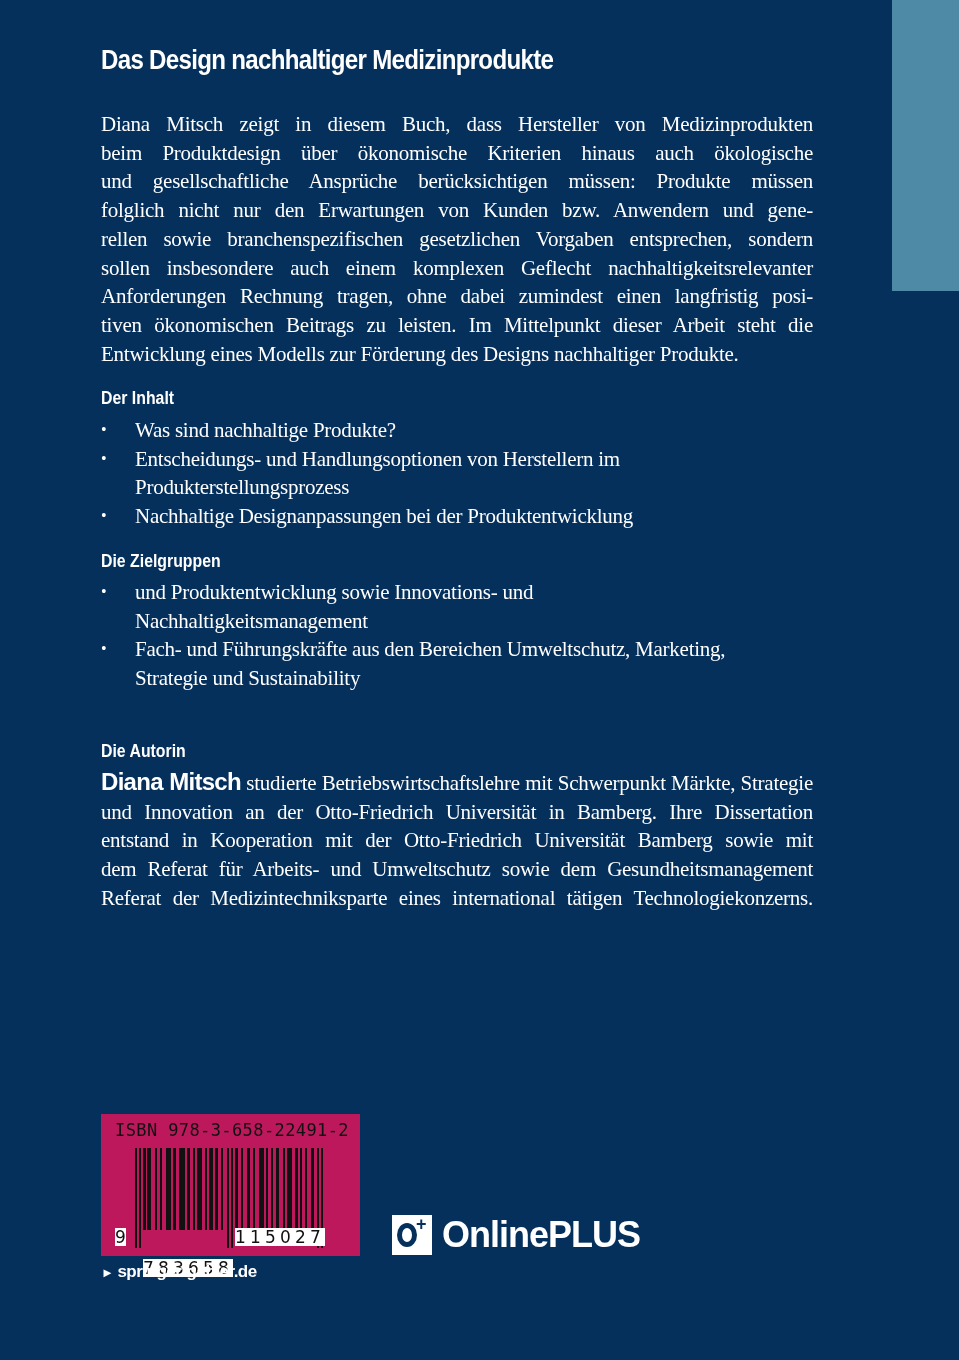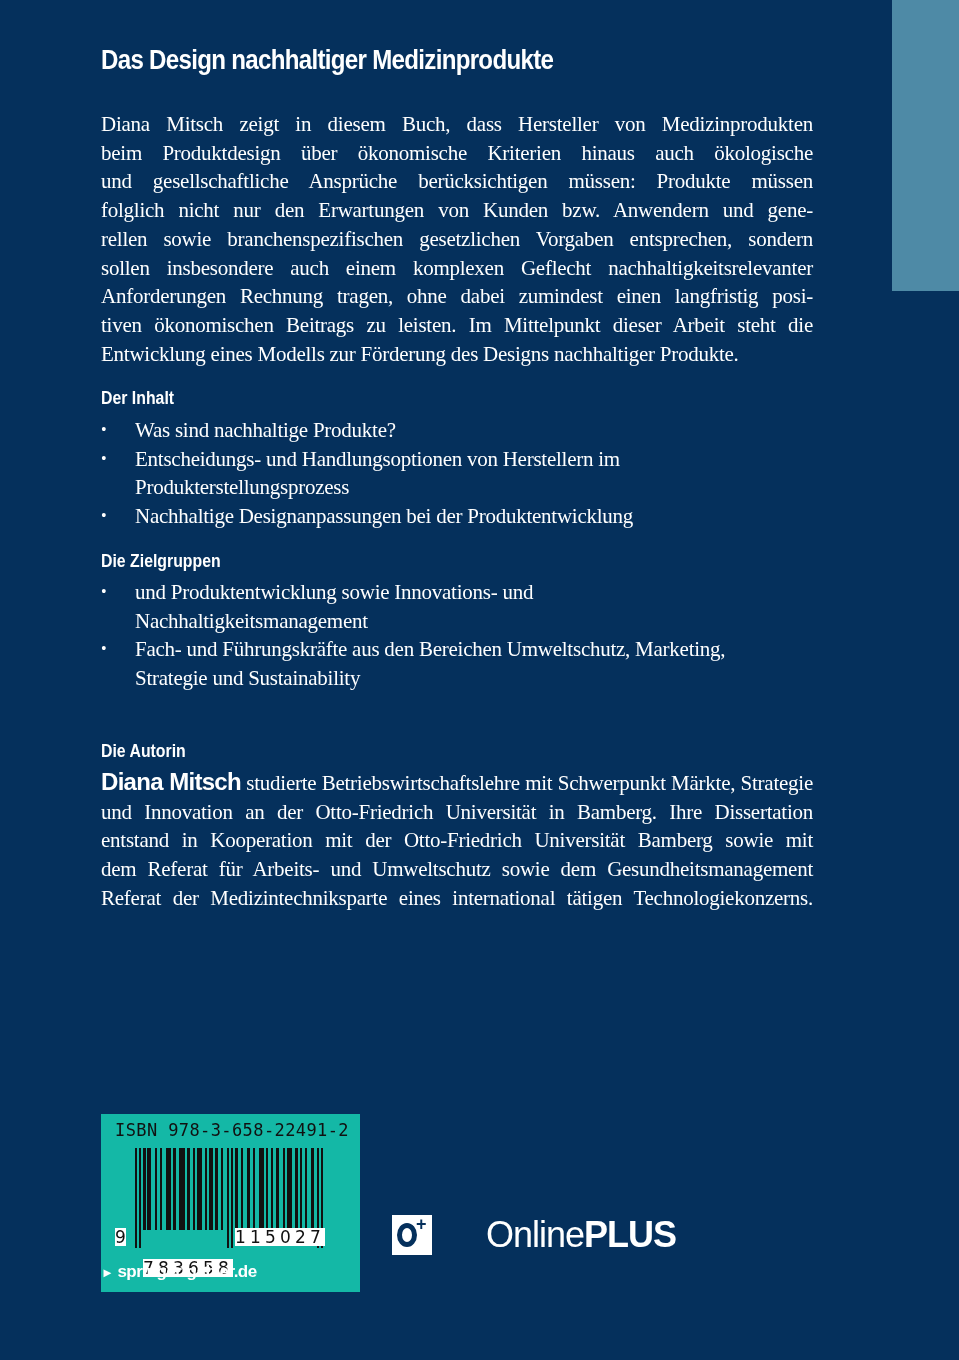--- a/index.html
+++ b/index.html
@@ -41,22 +41,22 @@
   .list li { position:relative; padding-left:25px; white-space:nowrap; }
   .list li .bullet {
     position:absolute; left:0; top:0; font-size:16px;
   }
   .list li .l { display:block;margin-left:9px; }
   .author-name {
     font-family:"Liberation Sans", "DejaVu Sans", sans-serif;
     font-weight:bold; font-size:24px; letter-spacing:-0.7px;
   }
   .barcode-box {
-    position:absolute; left:101px; top:1114px; width:259px; height:178px;
-    background:#14b8a6; color:#111;
+    position:absolute; left:101px; top:1114px; width:259px; height:142px;
+    background:#be185d; color:#111;
   }
   .isbn-text {
     position:absolute; left:14px; top:6px;
     font-family:"DejaVu Sans Mono", "Liberation Mono", monospace;
     font-size:17px; letter-spacing:0.4px;
   }
   .bars {
     position:absolute; left:34px; top:34px; height:100px; width:210px;
   }
   .bars svg { display:block; }
@@ -84,21 +84,21 @@
   }
   .op-icon .plus {
     position:absolute; left:24px; top:0px; color:#05305c;
     font-family:"Liberation Sans", sans-serif; font-weight:bold; font-size:18px; line-height:18px;
   }
   .op-text {
     margin-left:10px; font-family:"Liberation Sans", "DejaVu Sans", sans-serif;
     font-weight:bold; font-size:36px; letter-spacing:-1px; color:#fff;
     line-height:40px;
   }
-  .op-text .online { font-weight:normal;margin-left:44px; }
+  .op-text .online { font-weight:bold; }
 </style>
 </head>
 <body>
 
 <div class="spine-tab"></div>
 
 <div class="title">Das Design nachhaltiger Medizinprodukte</div>
 
 <div class="body-text" style="top:110px;">
   <span class="line">Diana Mitsch zeigt in diesem Buch, dass Hersteller von Medizinprodukten</span>

